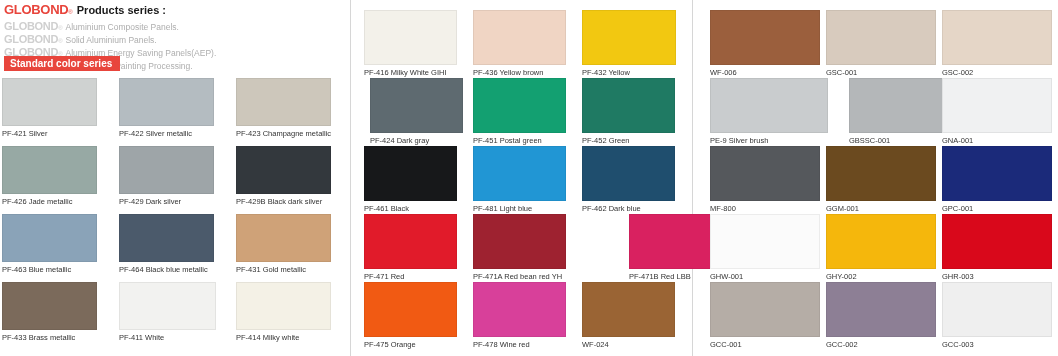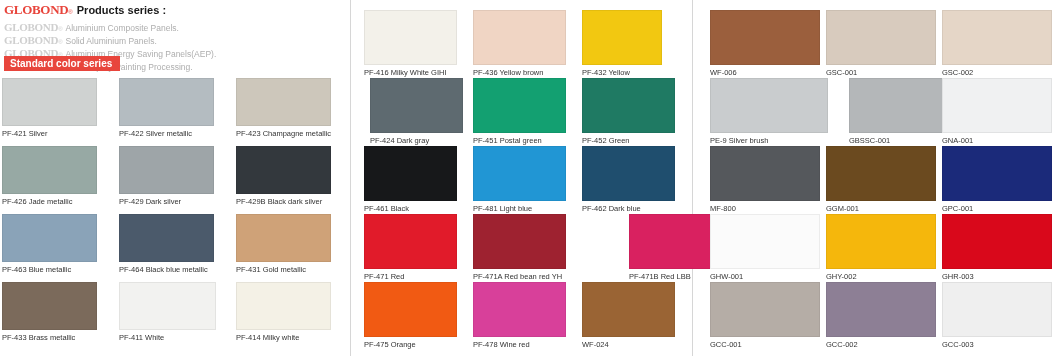--- a/index.html
+++ b/index.html
@@ -10,21 +10,21 @@
     overflow:hidden;
     position:relative;
   }
   .page{position:relative;width:1058px;height:356px;}
 
   
   .header{position:absolute;left:0;top:0;width:360px;height:52px;}
   .brand-line{display:flex;align-items:baseline;height:11px;margin-left:4px;}
   .brand-title{display:flex;align-items:baseline;margin-left:4px;margin-top:2px;}
   .globond{
-    font-family:Liberation Serif, serif;
+    font-family:Liberation Sans, sans-serif;
     font-weight:bold;font-size:11px;color:#cfcfcf;letter-spacing:-0.3px;
   }
   .globond.main{font-size:13px;color:#e8453c;}
   .sup{font-size:6px;vertical-align:super;color:#cfcfcf;}
   .brand-desc{font-size:8.5px;color:#aeaeae;margin-left:3px;}
   .products-series{font-size:11px;color:#1a1a1a;font-weight:bold;margin-left:4px;}
 
   .standard{
     position:absolute;left:4px;top:56px;
     background:#e8453c;color:#ffffff;font-size:10px;font-weight:bold;
@@ -139,21 +139,21 @@
     </div>
   <div id="grid-middle" class="grid" style="left: 364px; top: 10px; width: 327px; height: 300px;">
       <div class="cell" style="left: 0px; top: 0px; width: 93px;">
         <div class="chip" style="height: 55px; background: rgb(243, 241, 234);"></div>
         <div class="cap">PF-416 Milky White GIHI</div>
       </div>
       <div class="cell" style="left: 109px; top: 0px; width: 93px;">
         <div class="chip" style="height: 55px; background: rgb(240, 213, 196);"></div>
         <div class="cap">PF-436 Yellow brown</div>
       </div>
-      <div class="cell" style="left: 218px; top: 0px; width: 80px;">
+      <div class="cell" style="left: 218px; top: 0px; width: 94px;">
         <div class="chip" style="height: 55px; background: rgb(242, 200, 17);"></div>
         <div class="cap">PF-432 Yellow</div>
       </div>
       <div class="cell" style="left: 0px; top: 68px; width: 93px; padding-left: 6px;">
         <div class="chip" style="height: 55px; background: rgb(94, 106, 112);"></div>
         <div class="cap">PF-424  Dark gray</div>
       </div>
       <div class="cell" style="left: 109px; top: 68px; width: 93px;">
         <div class="chip" style="height: 55px; background: rgb(19, 160, 113);"></div>
         <div class="cap">PF-451 Postal green</div>

